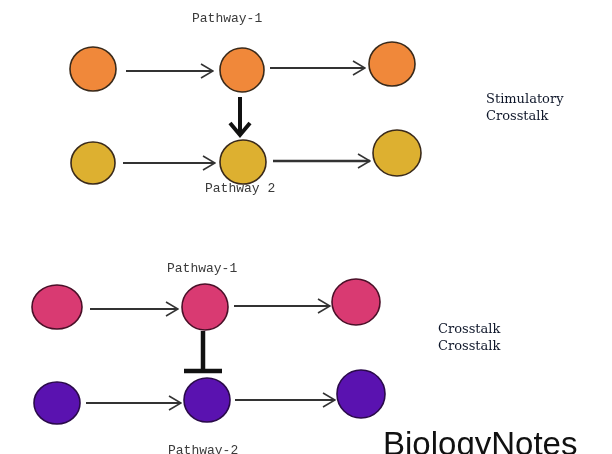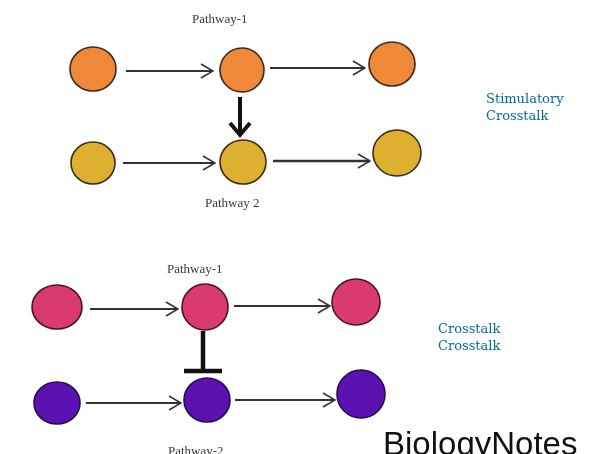--- a/index.html
+++ b/index.html
@@ -15,30 +15,30 @@
     }
     #canvas {
       position: absolute;
       left: 0;
       top: 0;
       width: 612px;
       height: 454px;
     }
     .label {
       position: absolute;
-      font-family: Liberation Serif, serif;
+      font-family: Liberation Mono, monospace;
       color: #3a3a3a;
       font-size: 13px;
       line-height: 16px;
       white-space: nowrap;
     }
     .side-label {
       position: absolute;
       font-family: "DejaVu Serif", "Liberation Serif", serif;
-      color: #0369a1;
+      color: #0f172a;
       font-size: 13px;
       line-height: 17px;
       white-space: nowrap;
     }
     .side-label div { display: block; }
     .watermark {
       position: absolute;
       left: 383px;
       top: 424px;
       font-family: "Liberation Sans", sans-serif;
@@ -89,21 +89,21 @@
 
   <ellipse id="n-i1a" cx="57" cy="307" rx="25" ry="22" stroke-width="1.6" fill="#d93a72" stroke="#4a1028"></ellipse>
   <ellipse id="n-i1b" cx="205" cy="307" rx="23" ry="23" stroke-width="1.6" fill="#d93a72" stroke="#4a1028"></ellipse>
   <ellipse id="n-i1c" cx="356" cy="302" rx="24" ry="23" stroke-width="1.6" fill="#d93a72" stroke="#4a1028"></ellipse>
   <ellipse id="n-i2a" cx="57" cy="403" rx="23" ry="21" stroke-width="1.6" fill="#5a12b0" stroke="#2a0a4a"></ellipse>
   <ellipse id="n-i2b" cx="207" cy="400" rx="23" ry="22" stroke-width="1.6" fill="#5a12b0" stroke="#2a0a4a"></ellipse>
   <ellipse id="n-i2c" cx="361" cy="394" rx="24" ry="24" stroke-width="1.6" fill="#5a12b0" stroke="#2a0a4a"></ellipse>
 </svg>
 
 <div class="label" style="left:192px; top:11px;">Pathway-1</div>
-<div class="label" style="left:205px; top:195px;">Pathway 2</div>
+<div class="label" style="left:205px; top:181px;">Pathway 2</div>
 <div class="side-label" style="left:486px; top:90px;">
   <div>Stimulatory</div>
   <div>Crosstalk</div>
 </div>
 
 <div class="label" style="left:167px; top:261px;">Pathway-1</div>
 <div class="label" style="left:168px; top:443px;">Pathway-2</div>
 <div class="side-label" style="left:438px; top:320px;">
   <div>Crosstalk</div>
   <div>Crosstalk</div>

